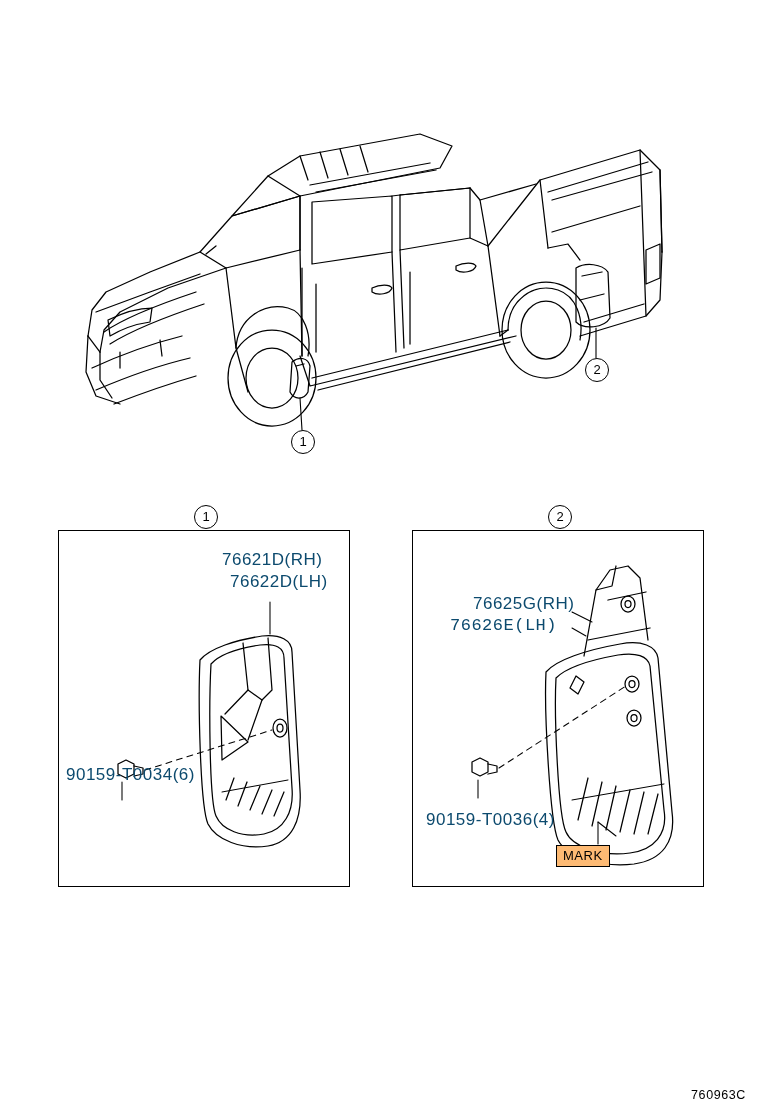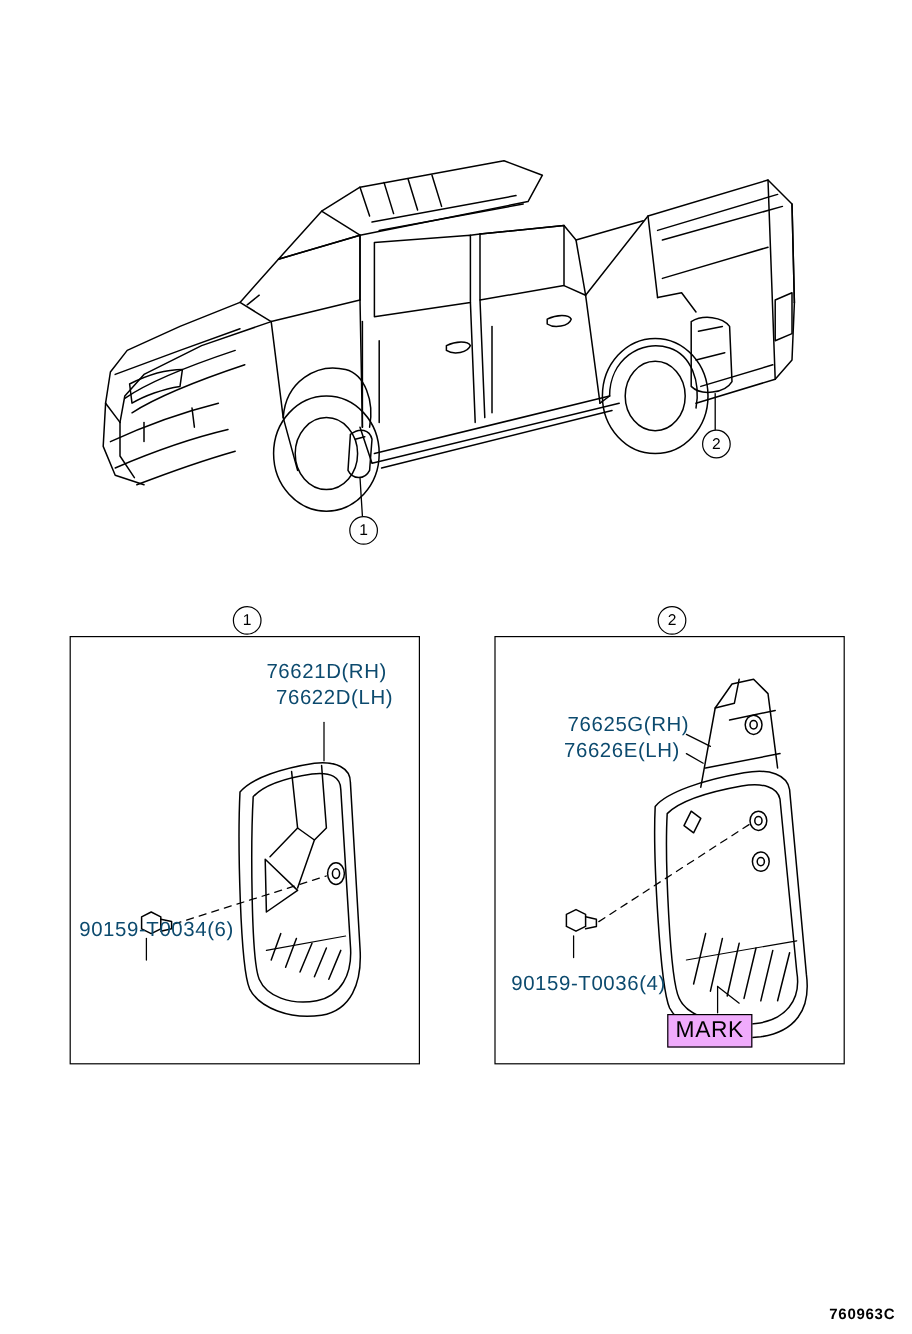--- a/index.html
+++ b/index.html
@@ -43,33 +43,32 @@
     border-radius: 50%;
     font-size: 13px;
     line-height: 21px;
     text-align: center;
     background: #fff;
     font-family: "Liberation Sans", sans-serif;
   }
   .mark-box {
     position: absolute;
     border: 1.3px solid #000;
-    background: #f0abfc;
-    font-size: 19px;
+    background: #fdba74;
+    font-size: 13px;
     padding: 3px 6px 4px 6px;
     letter-spacing: 0.5px;
     line-height: 1;
   }
   .code {
     position: absolute;
     right: 14px;
     bottom: 10px;
     font-size: 12.5px;
     letter-spacing: 0.6px;
-    font-weight: bold;
   }
   .panel-box {
     position: absolute;
     border: 1.2px solid #000;
     background: #fff;
   }
 </style>
 </head>
 <body>
 
@@ -272,19 +271,19 @@
 
       <path d="M572 612 L592 622" stroke-width="1.05"></path>
       <path d="M572 628 L586 636" stroke-width="1.05"></path>
 
       <path d="M598 822 L598 844" stroke-width="1.05"></path>
       <path d="M598 822 L616 836" stroke-width="1.05"></path>
     </g>
   </svg>
 
   <div class="lbl" style="left:473px; top:594px;">76625G(RH)</div>
-  <div class="lbl" style="left:470px; top:616px;">76626E(LH)</div>
+  <div class="lbl" style="left:450px; top:616px;font-family:Liberation Mono, monospace;">76626E(LH)</div>
   <div class="lbl" style="left:426px; top:810px;">90159-T0036(4)</div>
   <div class="mark-box" style="left:556px; top:845px;">MARK</div>
 
   <div class="code">760963C</div>
 
 </div>
 
 </body></html>

